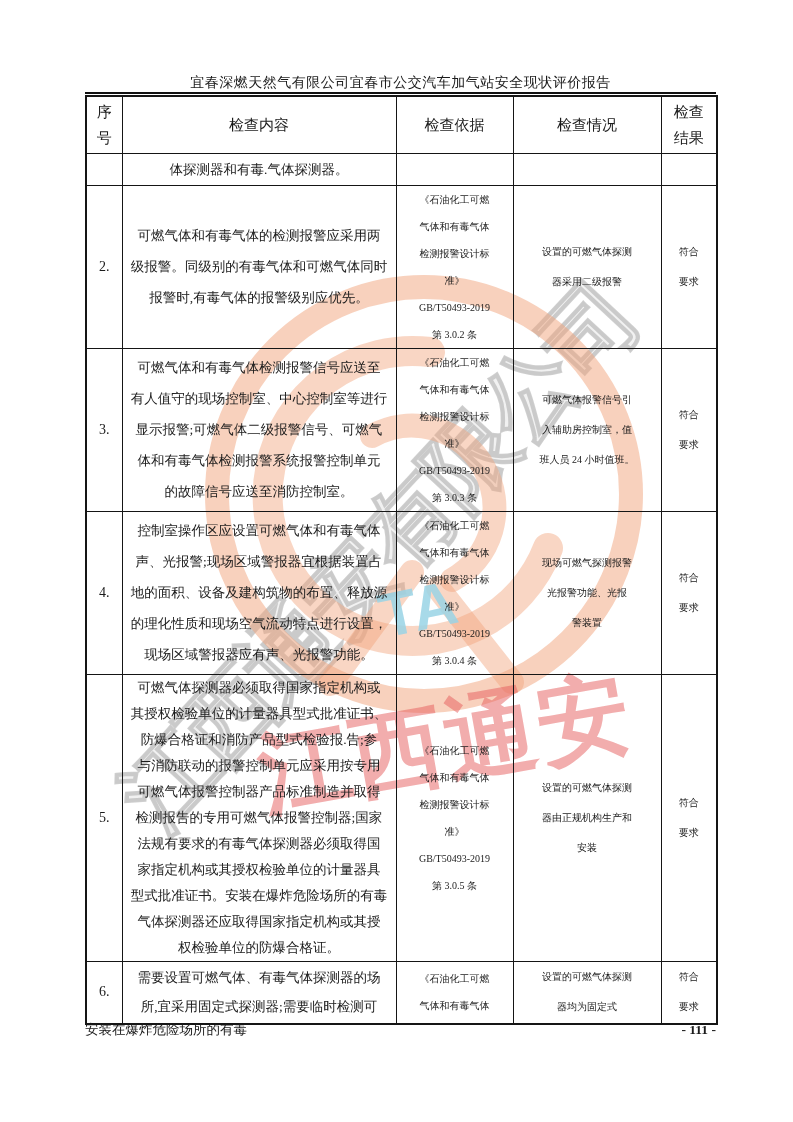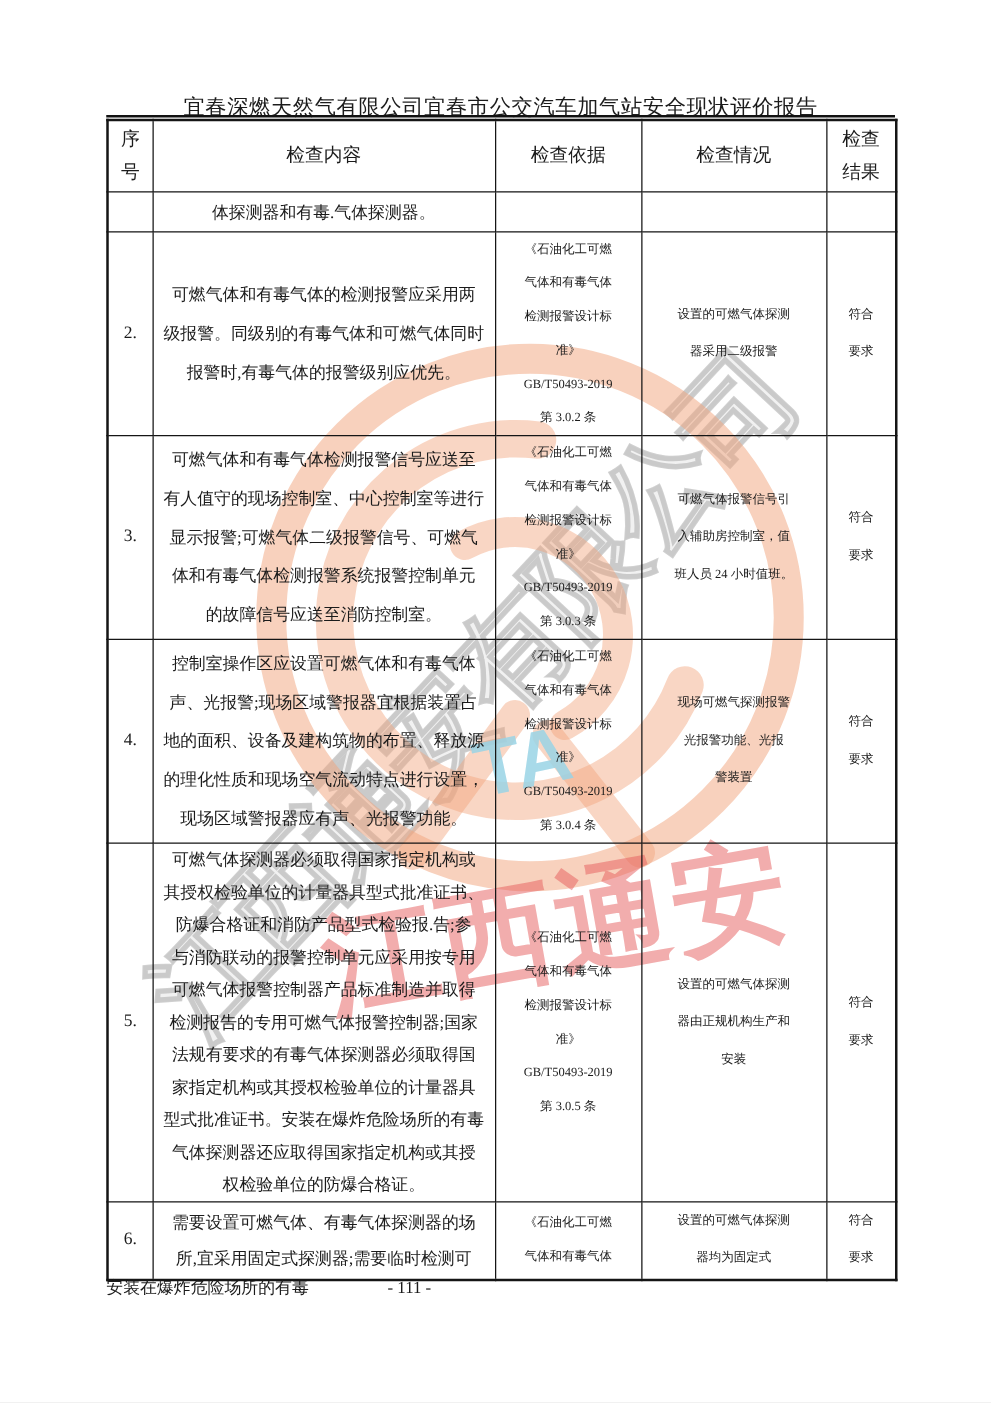--- a/index.html
+++ b/index.html
@@ -24,21 +24,21 @@
     left:240px;top:688px;width:410px;text-align:center;
     transform:rotate(-10deg);transform-origin:center;
     font-family:"Liberation Sans","DejaVu Sans",sans-serif;
     font-size:92px;font-weight:bold;letter-spacing:2px;white-space:nowrap;
     color:rgba(229,92,92,0.5);line-height:110px;
   }
   
   .fg{position:absolute;z-index:1;}
   .doc-title{
     top:74px;left:85px;width:631px;text-align:center;
-    font-size:17px;letter-spacing:0.5px;
+    font-size:14px;letter-spacing:0.5px;
   }
   .title-rule{top:92px;left:85px;width:631px;border-top:2px solid #111;height:0;}
   table.report{
     position:absolute;z-index:1;top:95px;left:85px;width:631px;
     border-collapse:collapse;table-layout:fixed;background:transparent;
   }
   table.report{border:2px solid #151515;}
   .report th,.report td{
     border:1px solid #151515;vertical-align:middle;text-align:center;
     white-space:pre-line;padding:0 2px;overflow:hidden;
@@ -48,21 +48,21 @@
   .report td.content{font-size:13.5px;line-height:31px;padding:0 3px;}
   .report td.basis{line-height:27px;}
   .report td.num{font-size:14px;}
   .report tr.r5 td.content{line-height:26px;}
   .report tr.r6 td.content{line-height:29px;margin-top:12px;}
   .footer{
     top:1021px;left:85px;width:631px;display:flex;align-items:baseline;
     font-size:13.5px;
   }
   .footer .f-left{width:225px;text-align:left;}
-  .footer .f-center{flex:1;text-align:left;}
+  .footer .f-center{flex:1;text-align:right;font-weight:bold;}
   .footer .f-right{width:225px;text-align:right;}
 </style>
 </head>
 <body>
 
 <div class="page">
 
   <div class="wm wm-gray">江西通安有限公司</div>
 
   <svg class="wm wm-stamp" width="793" height="1122" viewBox="0 0 793 1122">

